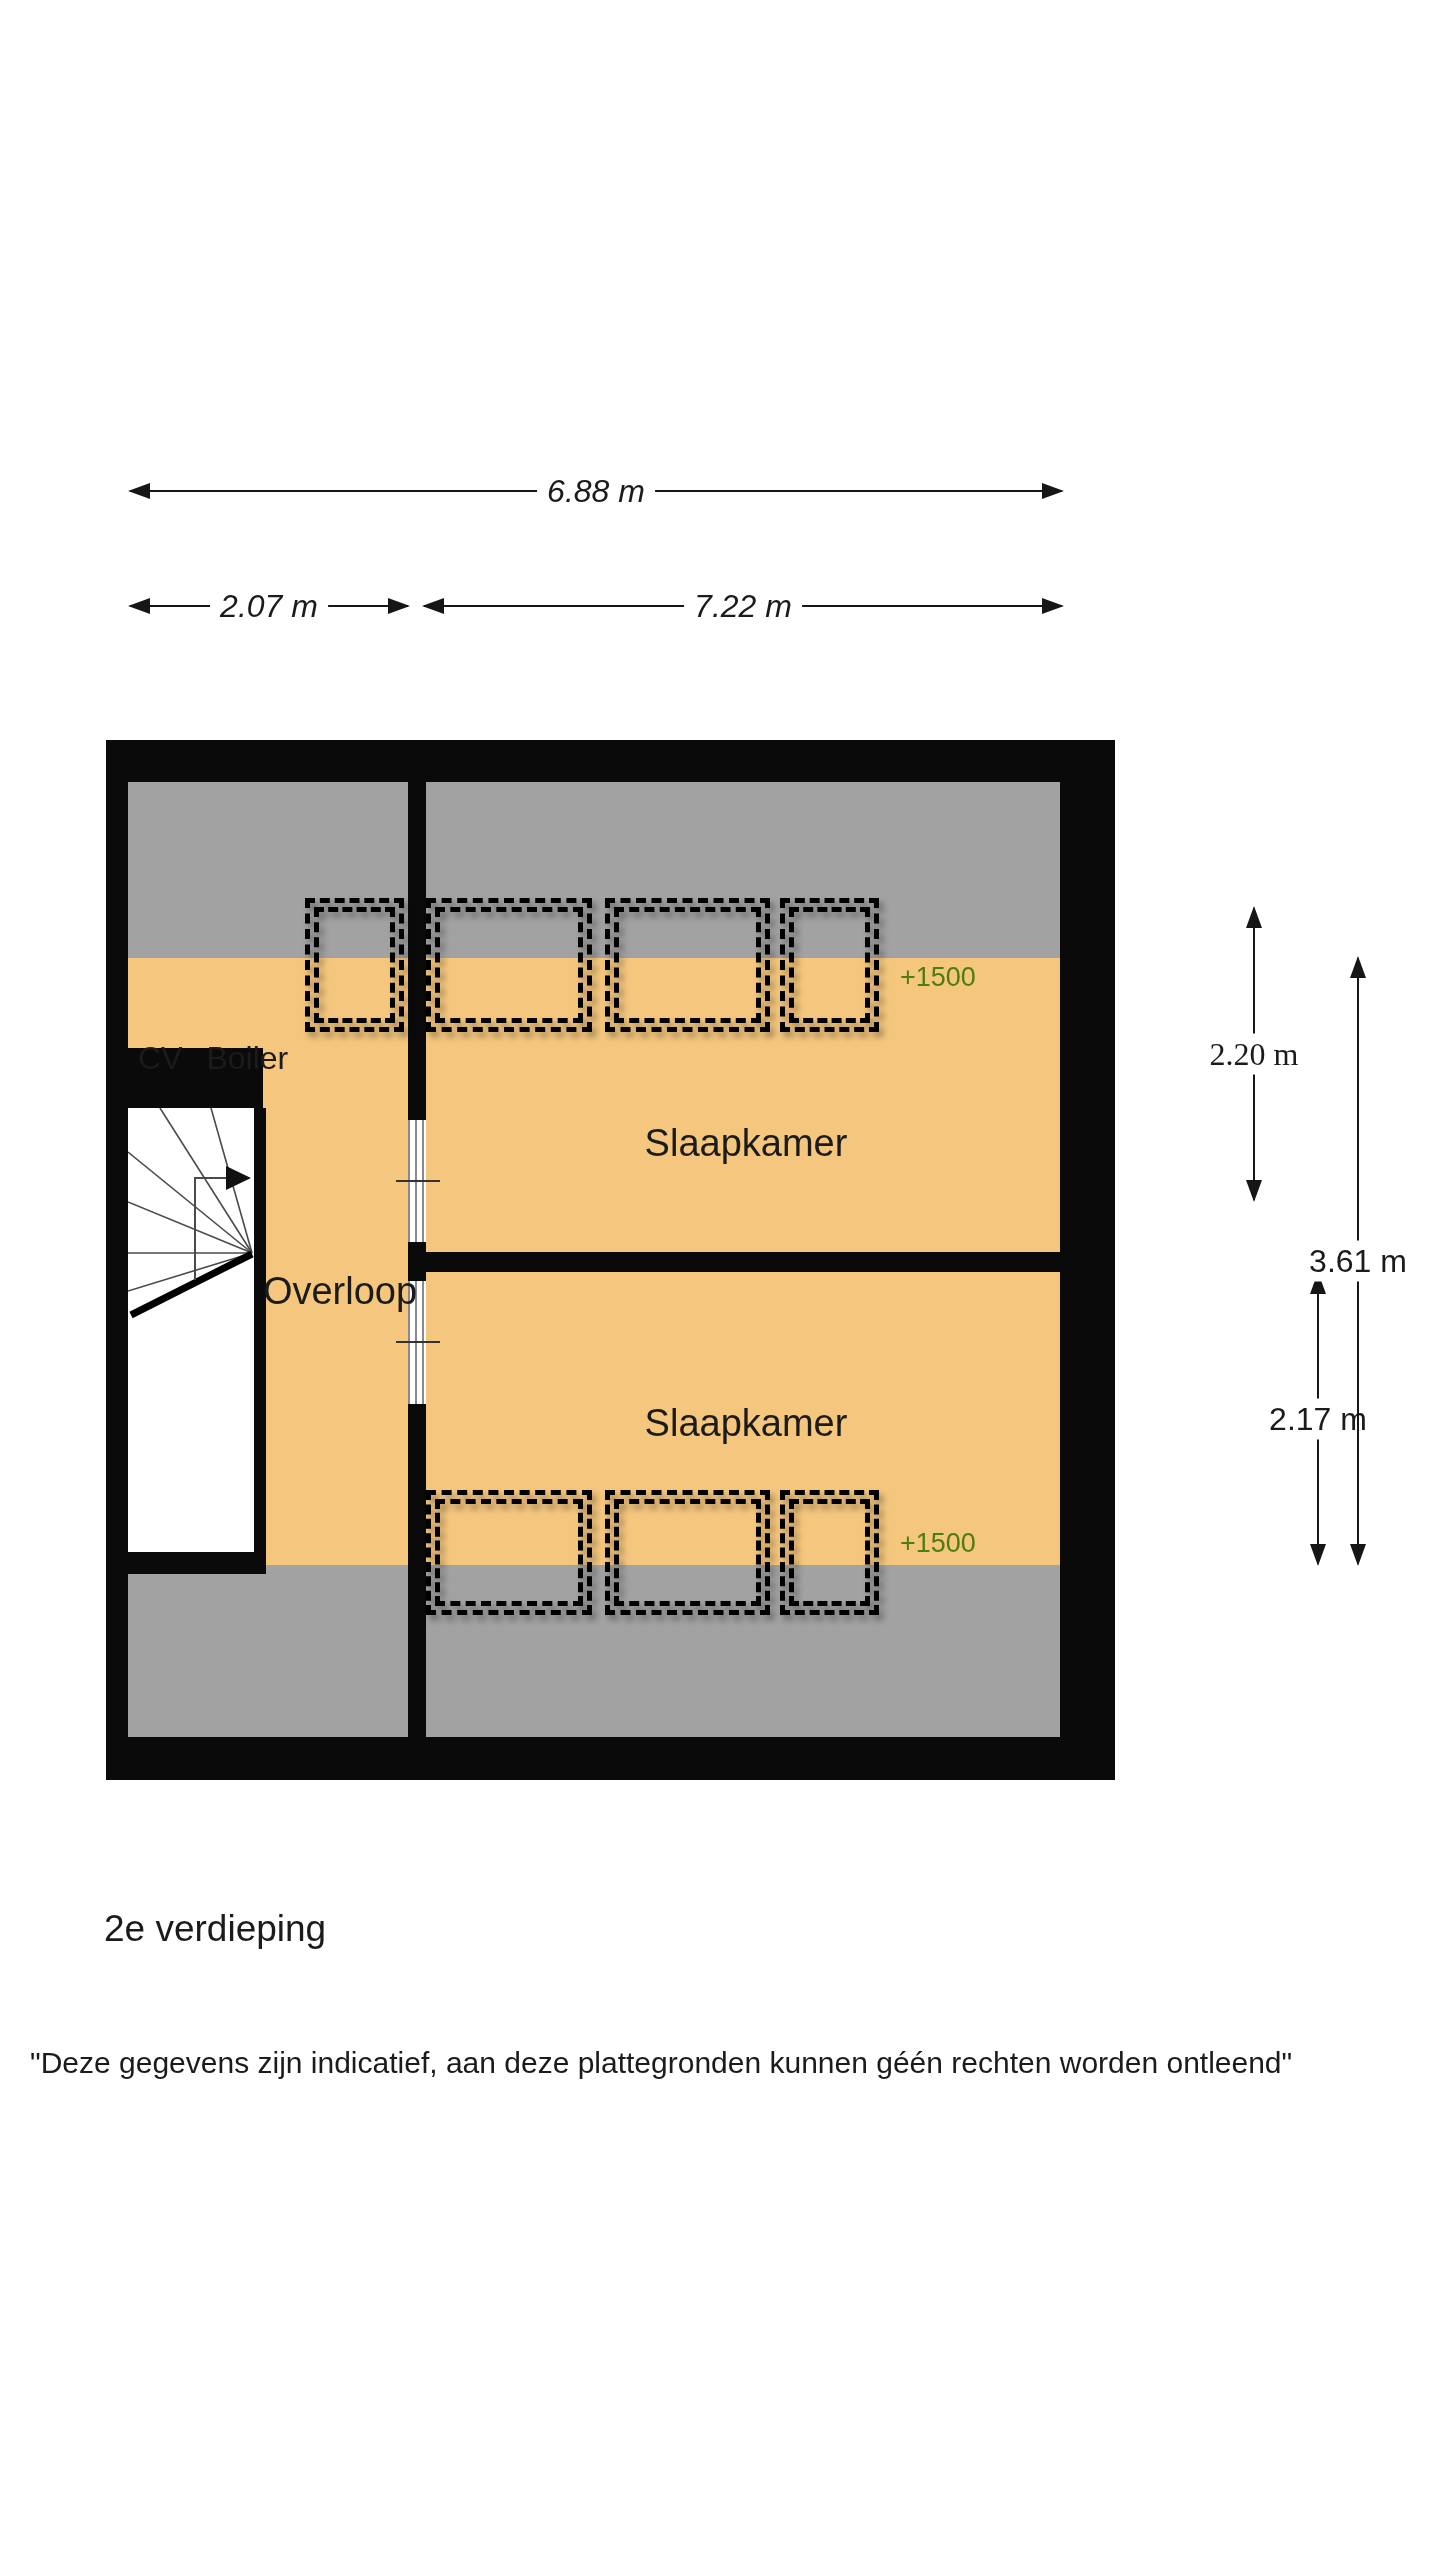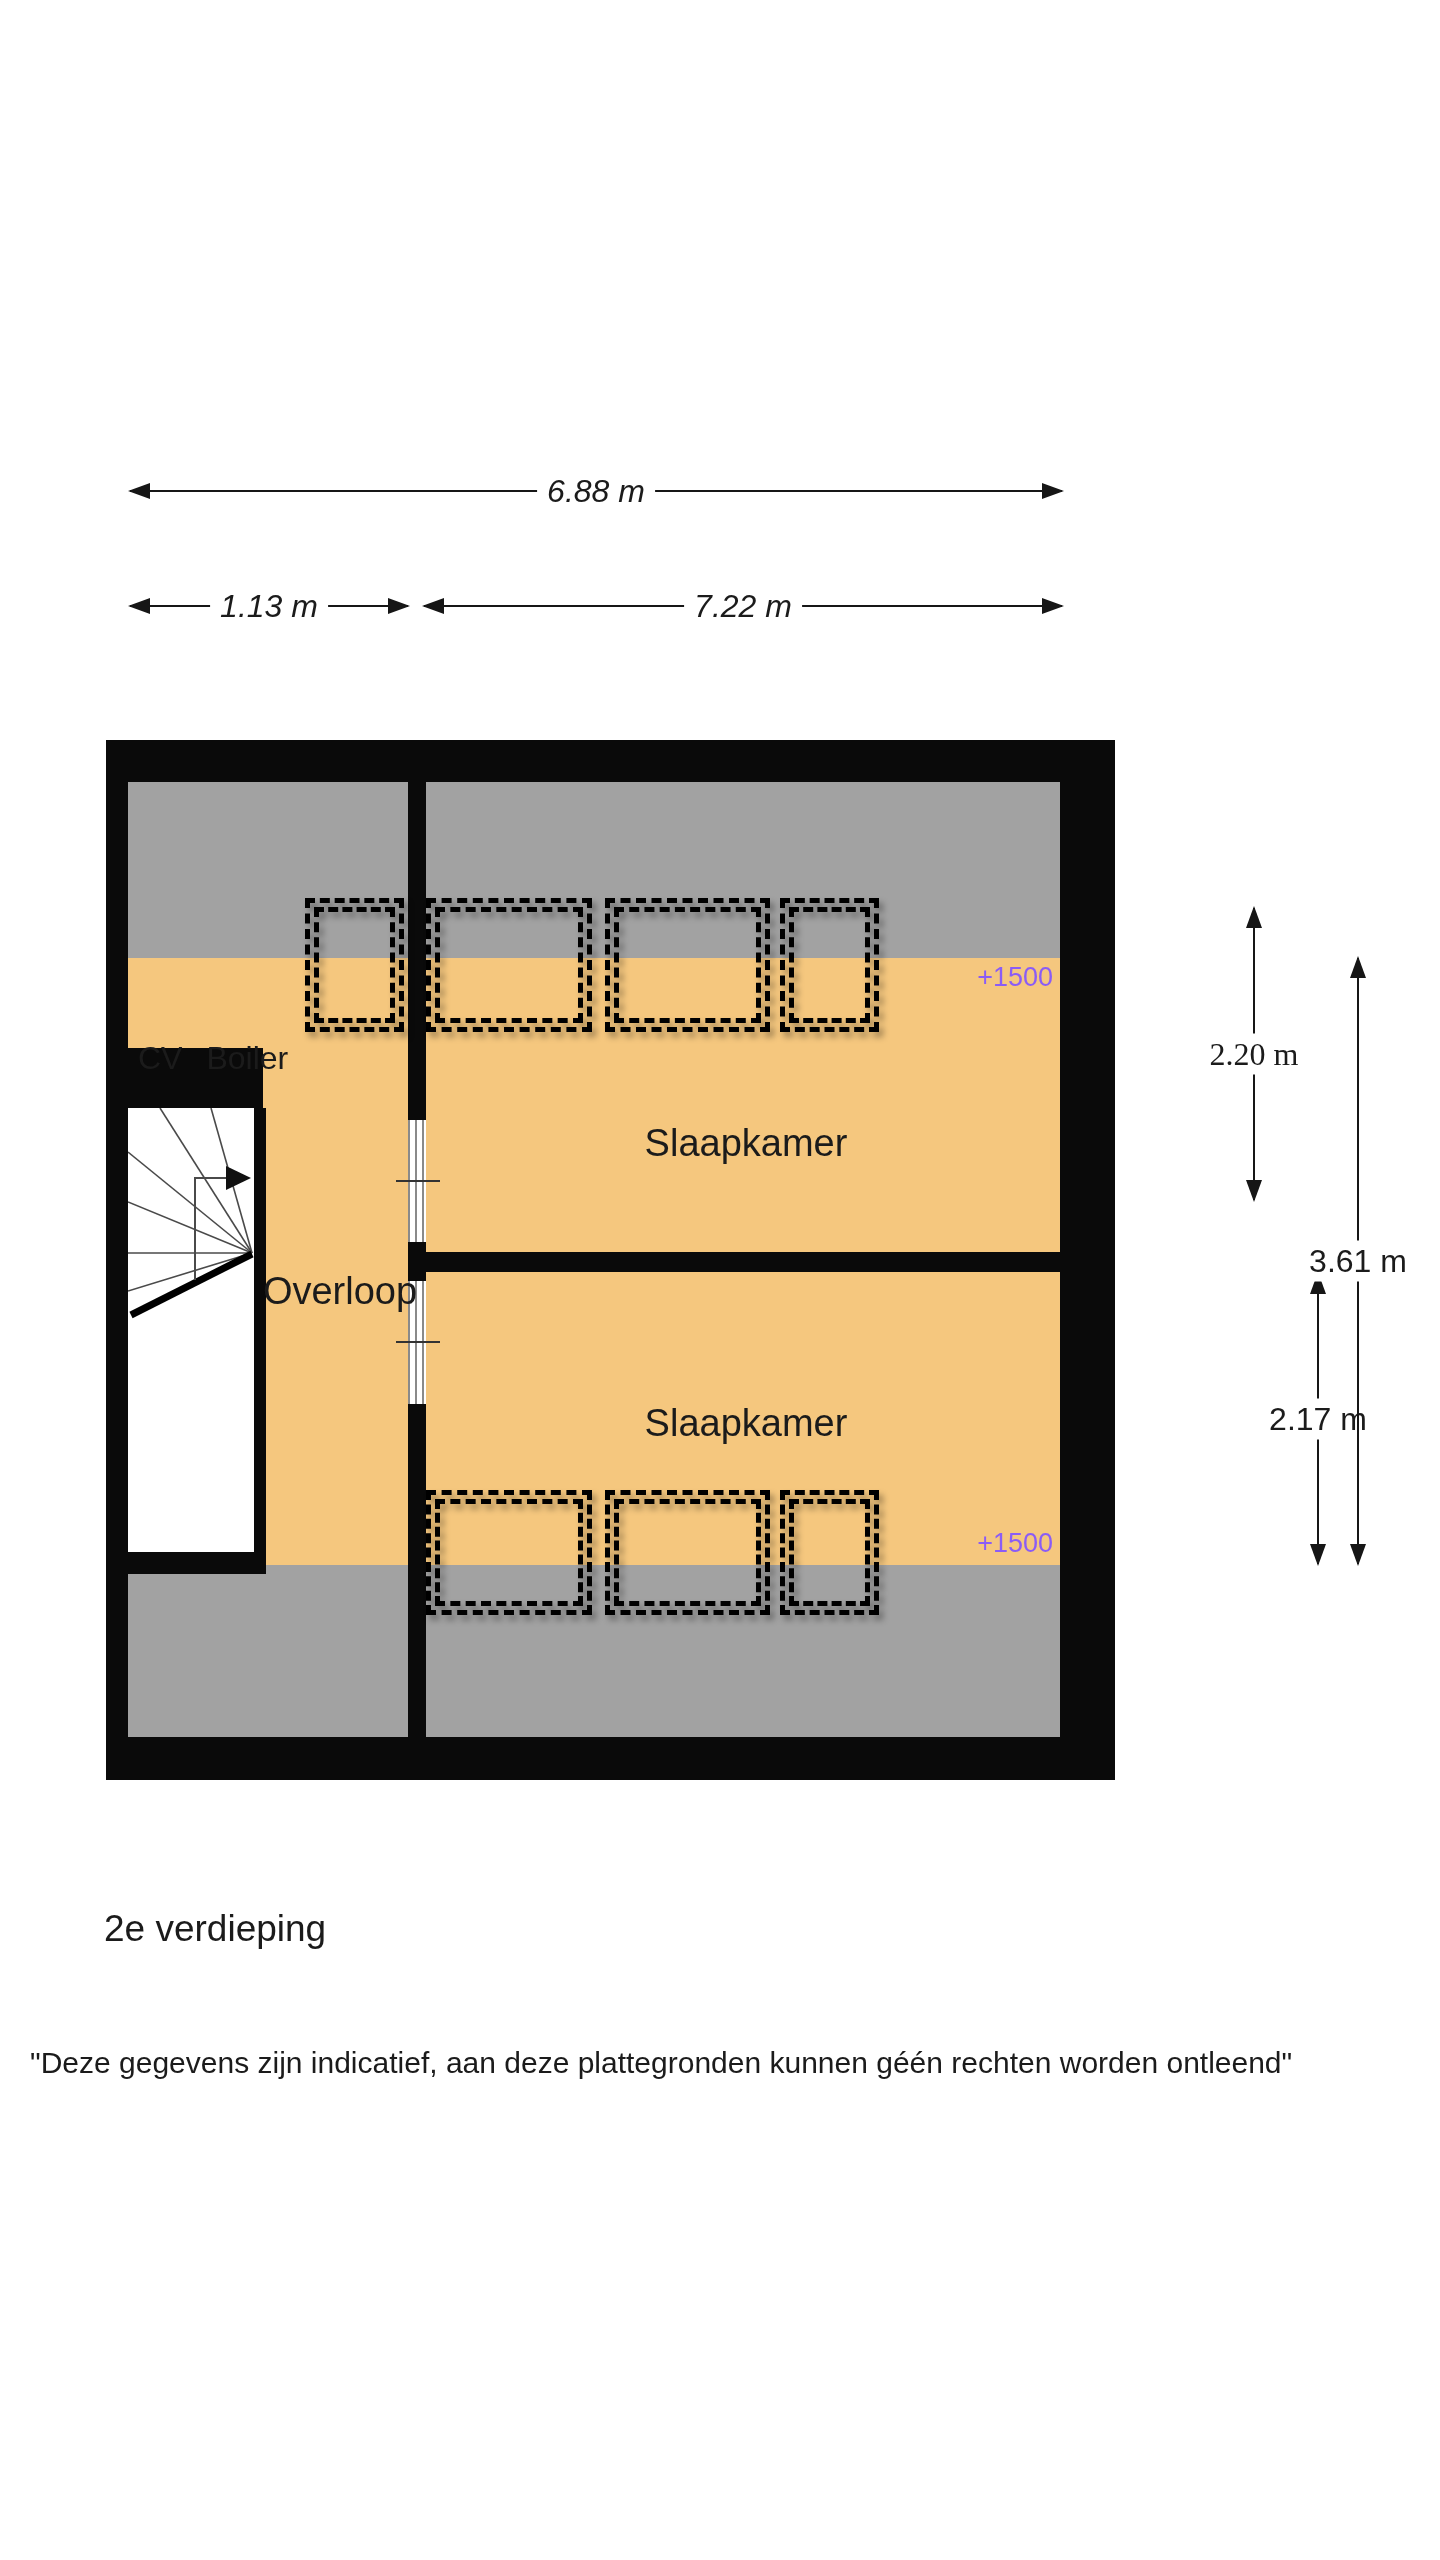--- a/index.html
+++ b/index.html
@@ -77,22 +77,21 @@
     position:absolute;
     font-size:38px;
     color:var(--text_dark);
     text-align:center;
     white-space:nowrap;
     transform:translate(-50%,-50%);
   }
   .marker-label{
     position:absolute;
     font-size:27px;
-    color:#8b5cf6;
-    text-align:right;
+    color:#4d7c0f;
     white-space:nowrap;
   }
   .cv-label{
     position:absolute;
     font-size:32px;
     color:var(--text_dark);
     white-space:nowrap;
     margin-top:37px;
   }
   .cv-label .gap{display:inline-block;width:24px;}
@@ -117,21 +116,21 @@
 <div class="page">
 
   <div class="hdim" style="left:130px;top:490px;width:932px;">
     <span class="arrow left"></span>
     <span class="arrow right"></span>
     <span class="dim-label">6.88 m</span>
   </div>
   <div class="hdim" style="left:130px;top:605px;width:278px;">
     <span class="arrow left"></span>
     <span class="arrow right"></span>
-    <span class="dim-label">1.13 m</span>
+    <span class="dim-label">2.07 m</span>
   </div>
   <div class="hdim" style="left:424px;top:605px;width:638px;">
     <span class="arrow left"></span>
     <span class="arrow right"></span>
     <span class="dim-label">7.22 m</span>
   </div>
 
   <div class="abs plan-frame"></div>
 
   <div class="zone z-gray" style="left:128px;top:782px;width:280px;height:176px;"></div>

